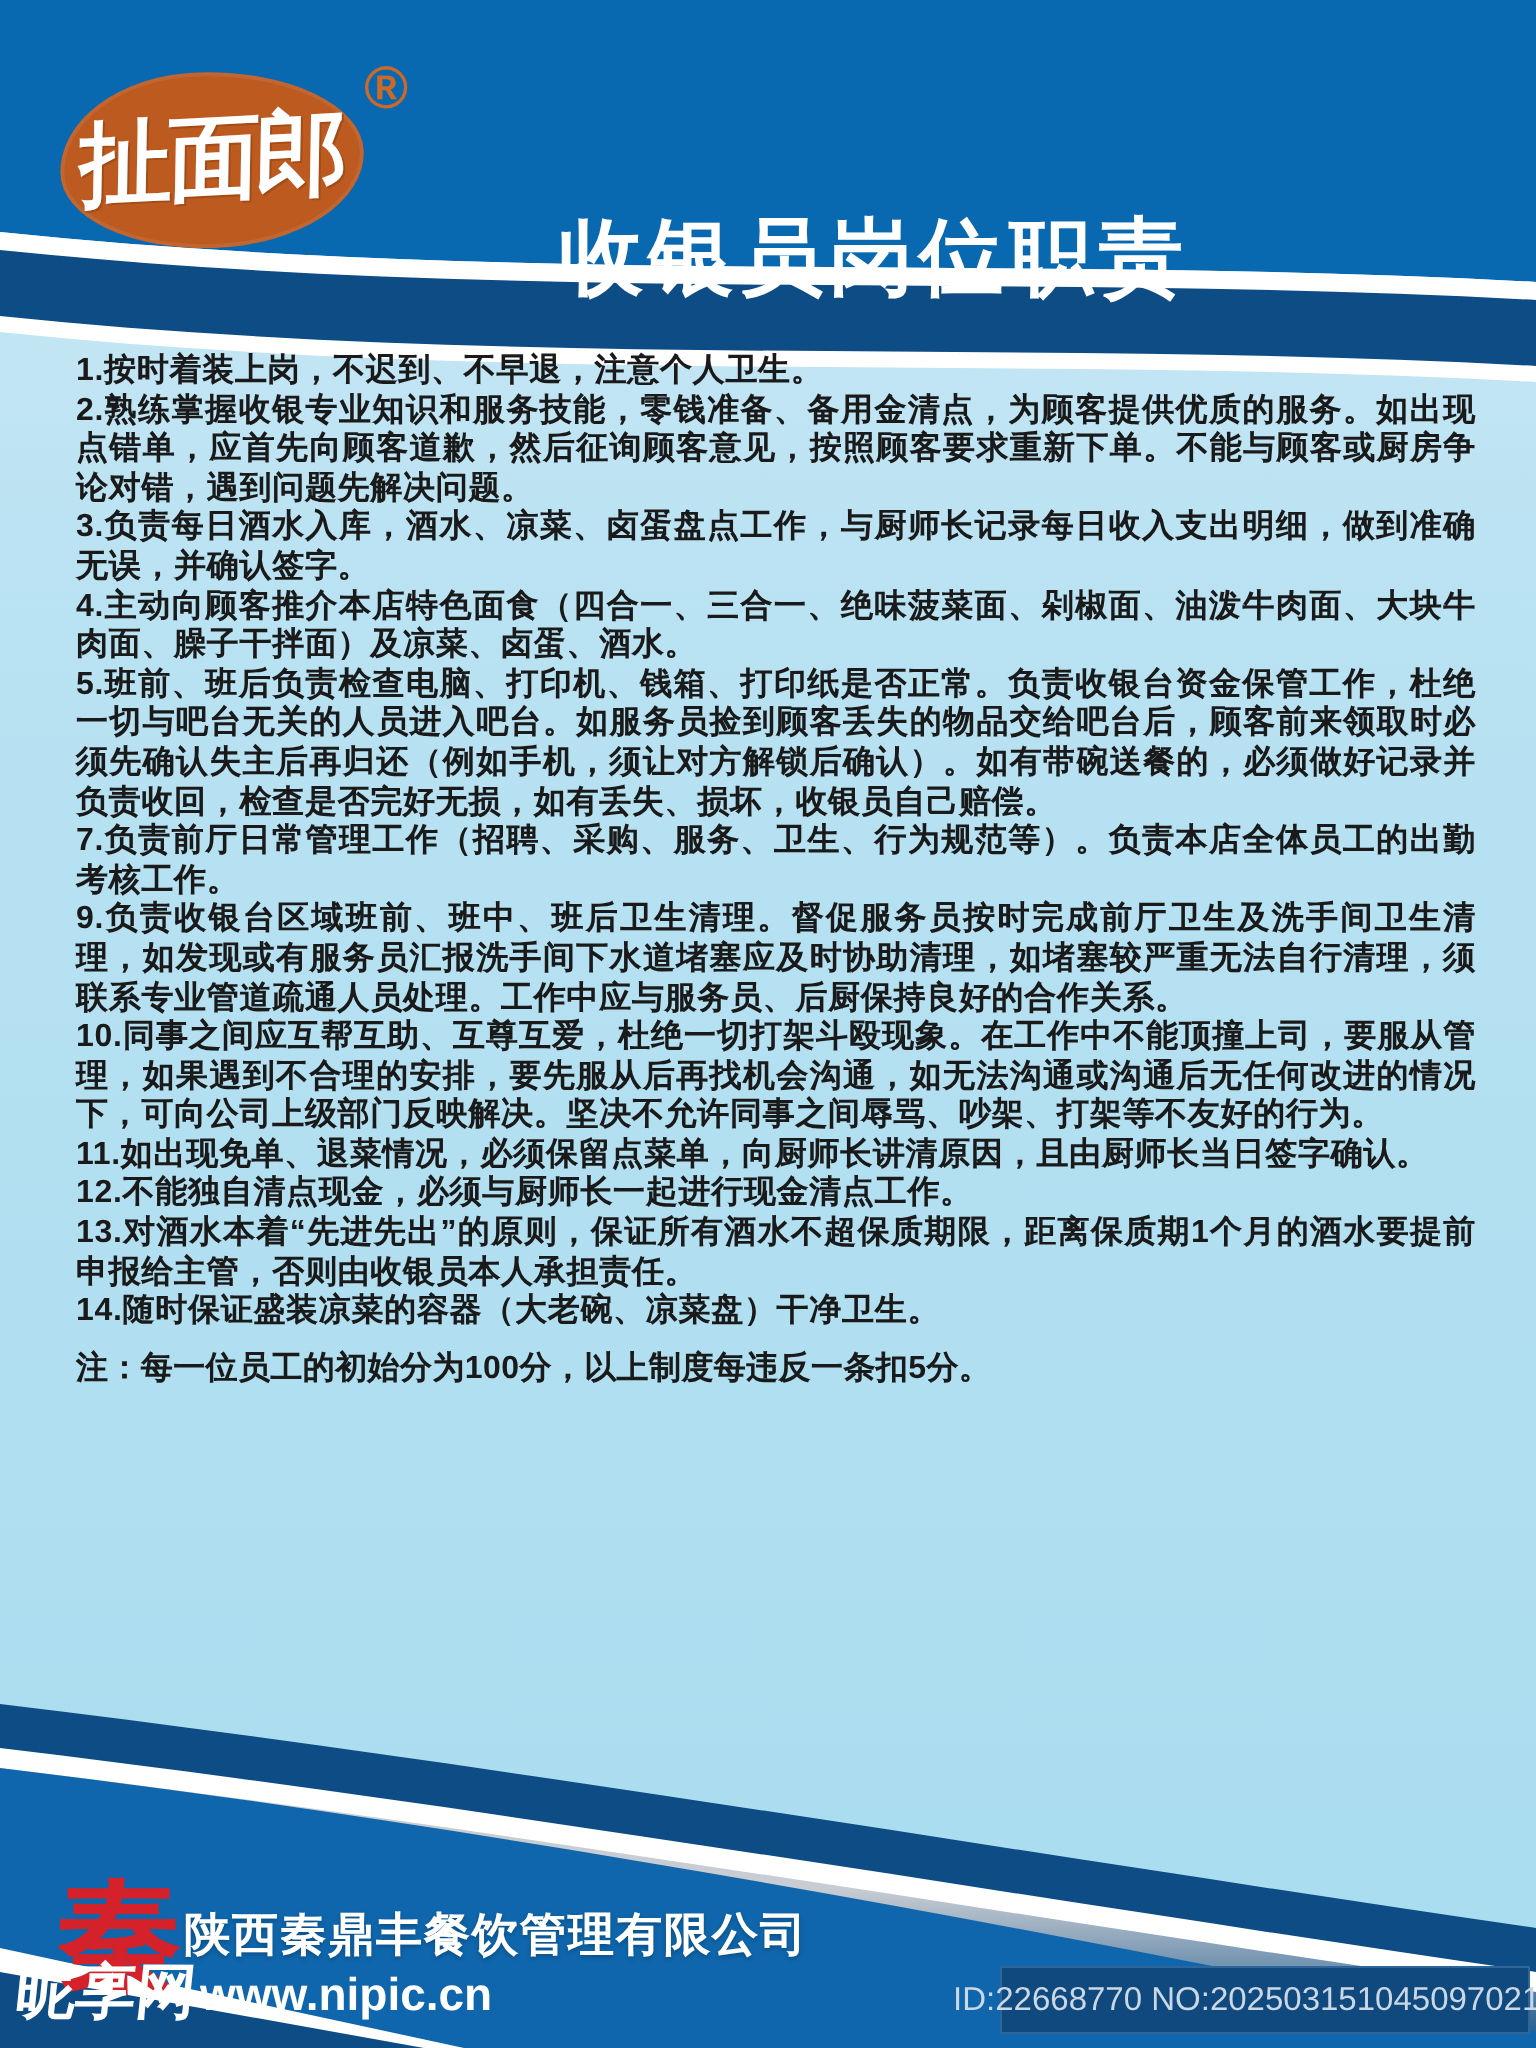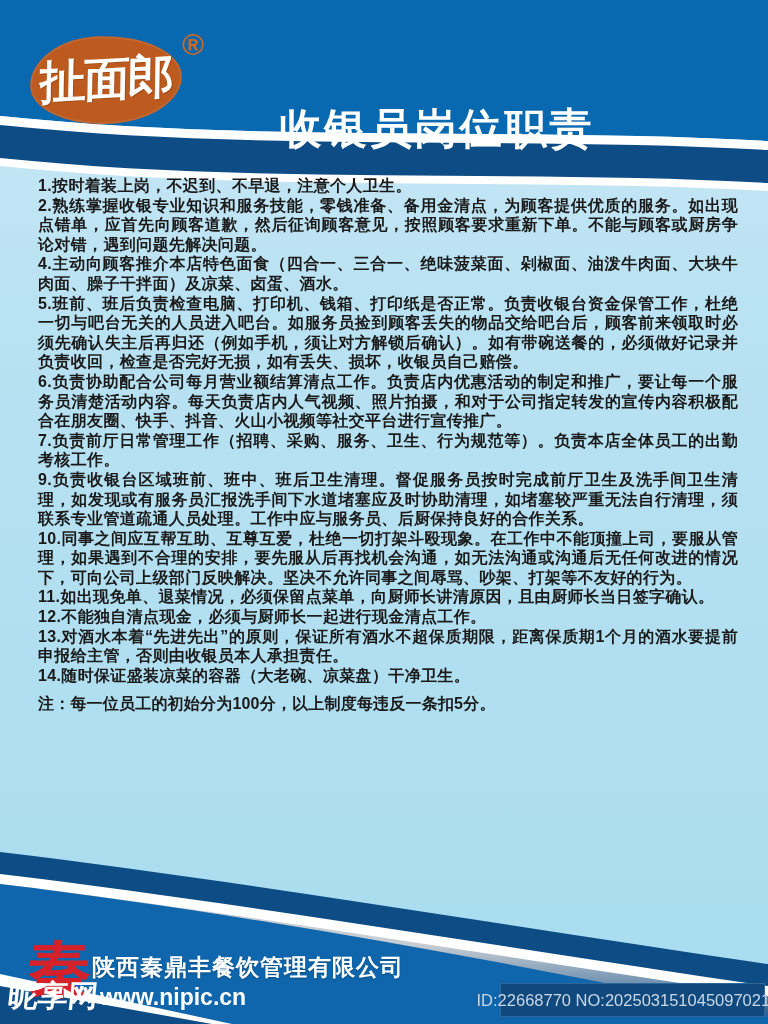--- a/index.html
+++ b/index.html
@@ -108,23 +108,23 @@
   <div class="logo-blob">
     <span class="logo-text">扯面郎</span>
   </div>
   <span class="reg-mark">®</span>
 
   <h1 class="page-title">收银员岗位职责</h1>
 
   <div class="duties">
     <p>1.按时着装上岗，不迟到、不早退，注意个人卫生。</p>
     <p>2.熟练掌握收银专业知识和服务技能，零钱准备、备用金清点，为顾客提供优质的服务。如出现点错单，应首先向顾客道歉，然后征询顾客意见，按照顾客要求重新下单。不能与顾客或厨房争论对错，遇到问题先解决问题。</p>
+    <p>3.负责每日酒水入库，酒水、凉菜、卤蛋盘点工作，与厨师长记录每日收入支出明细，做到准确无误，并确认签字。</p>
     <p>4.主动向顾客推介本店特色面食（四合一、三合一、绝味菠菜面、剁椒面、油泼牛肉面、大块牛肉面、臊子干拌面）及凉菜、卤蛋、酒水。</p>
     <p>5.班前、班后负责检查电脑、打印机、钱箱、打印纸是否正常。负责收银台资金保管工作，杜绝一切与吧台无关的人员进入吧台。如服务员捡到顾客丢失的物品交给吧台后，顾客前来领取时必须先确认失主后再归还（例如手机，须让对方解锁后确认）。如有带碗送餐的，必须做好记录并负责收回，检查是否完好无损，如有丢失、损坏，收银员自己赔偿。</p>
-    <p>6.负责协助配合公司每月营业额结算清点工作。负责店内优惠活动的制定和推广，要让每一个服务员清楚活动内容。每天负责店内人气视频、照片拍摄，和对于公司指定转发的宣传内容积极配合在朋友圈、快手、抖音、火山小视频等社交平台进行宣传推广。</p>
     <p>7.负责前厅日常管理工作（招聘、采购、服务、卫生、行为规范等）。负责本店全体员工的出勤考核工作。</p>
     <p>9.负责收银台区域班前、班中、班后卫生清理。督促服务员按时完成前厅卫生及洗手间卫生清理，如发现或有服务员汇报洗手间下水道堵塞应及时协助清理，如堵塞较严重无法自行清理，须联系专业管道疏通人员处理。工作中应与服务员、后厨保持良好的合作关系。</p>
     <p>10.同事之间应互帮互助、互尊互爱，杜绝一切打架斗殴现象。在工作中不能顶撞上司，要服从管理，如果遇到不合理的安排，要先服从后再找机会沟通，如无法沟通或沟通后无任何改进的情况下，可向公司上级部门反映解决。坚决不允许同事之间辱骂、吵架、打架等不友好的行为。</p>
     <p>11.如出现免单、退菜情况，必须保留点菜单，向厨师长讲清原因，且由厨师长当日签字确认。</p>
     <p>12.不能独自清点现金，必须与厨师长一起进行现金清点工作。</p>
     <p>13.对酒水本着“先进先出”的原则，保证所有酒水不超保质期限，距离保质期1个月的酒水要提前申报给主管，否则由收银员本人承担责任。</p>
     <p>14.随时保证盛装凉菜的容器（大老碗、凉菜盘）干净卫生。</p>
     <p class="note">注：每一位员工的初始分为100分，以上制度每违反一条扣5分。</p>
   </div>
 

